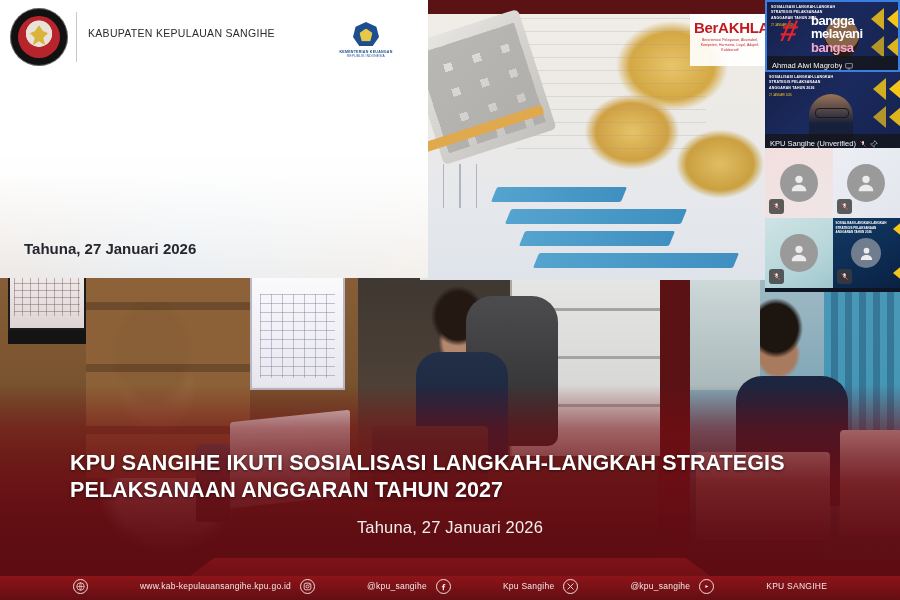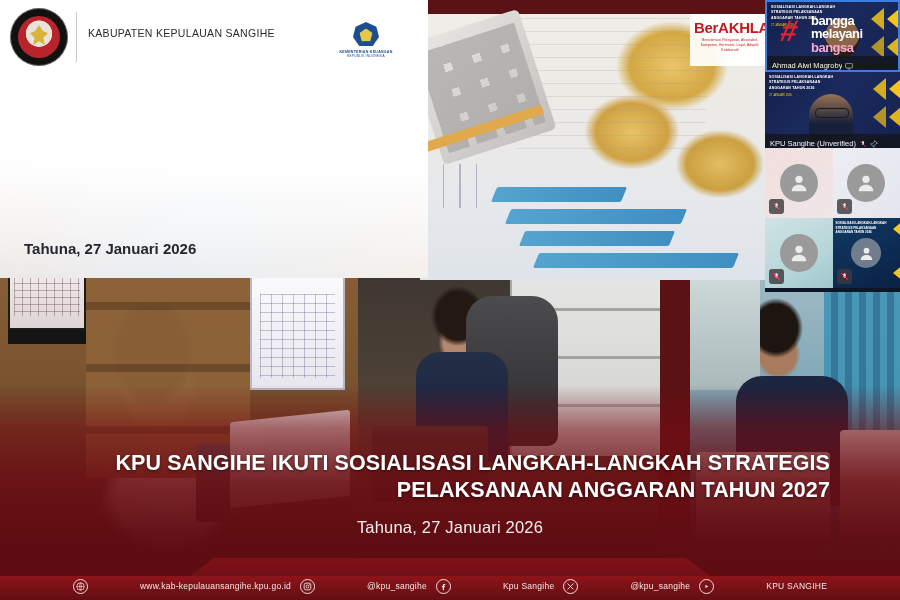--- a/index.html
+++ b/index.html
@@ -309,21 +309,21 @@
   }
   .vc-mute svg { width:9px; height:9px; }
 
   
   .overlay-red {
     position:absolute; left:0; bottom:0; width:100%; height:215px;
     background:linear-gradient(to bottom, rgba(120,12,18,0) 0%, rgba(120,12,18,.55) 20%, rgba(108,14,20,.88) 45%, rgba(96,12,18,.97) 70%, rgba(92,12,18,1) 100%);
   }
   .headline {
     position:absolute; left:50%; transform:translateX(-50%); top:450px; width:760px;
-    text-align:right; color:#ffffff; font-size:21.5px; font-weight:bold;
+    text-align:left; color:#ffffff; font-size:21.5px; font-weight:bold;
     line-height:1.26; letter-spacing:.1px; text-shadow:0 1px 3px rgba(0,0,0,.55);
   }
   .headline-date {
     position:absolute; left:50%; transform:translateX(-50%); top:518px; width:760px;
     text-align:center; color:#f3eded; font-size:16.5px; letter-spacing:.2px;
   }
 
   
   .footer { position:absolute; left:0; bottom:0; width:100%; height:42px; }
   .footer-bg {

